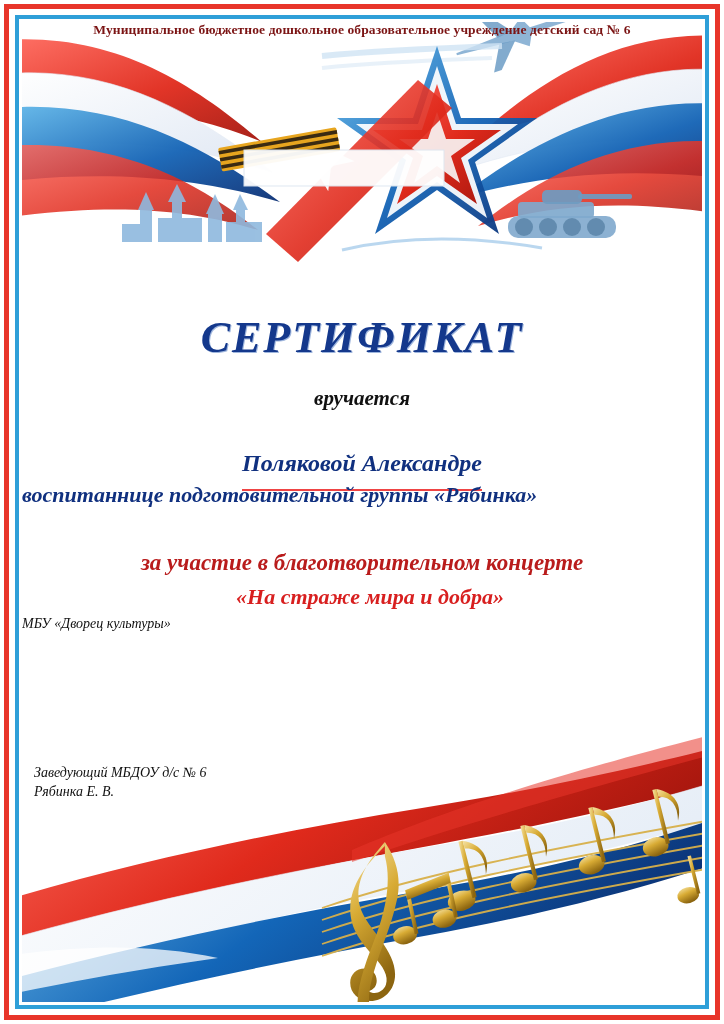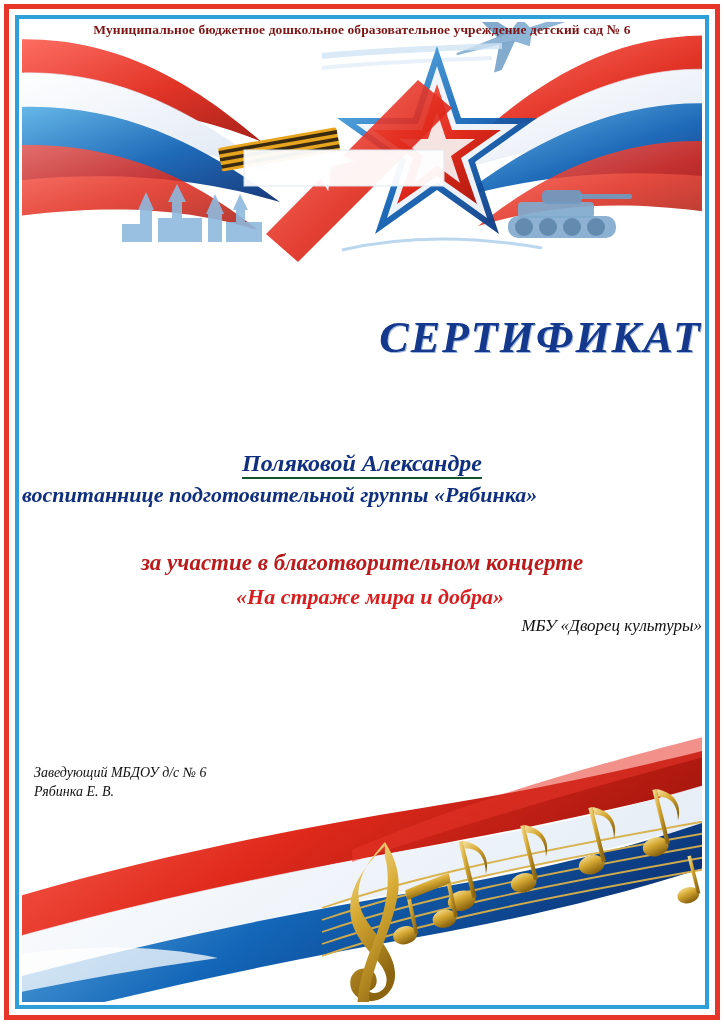--- a/index.html
+++ b/index.html
@@ -79,21 +79,21 @@
     color: #7b1414;
     z-index: 5;
     letter-spacing: 0.1px;
   }
 
   
   .cert-title {
     position: absolute;
     left: 0; right: 0;
     top: 290px;
-    text-align: right;
+    text-align: center;
     font-family: "Liberation Serif", serif;
     font-style: italic;
     font-weight: bold;
     font-size: 44px;
     letter-spacing: 2px;
     color: #14388c;
     text-shadow: 1px 1px 0 #9fb6dd;
   }
 
   .awarded-to {
@@ -113,22 +113,22 @@
     left: 0; right: 0;
     top: 428px;
     text-align: center;
     font-family: "Liberation Serif", serif;
     font-style: italic;
     font-weight: bold;
     font-size: 24px;
     color: #10307f;
   }
   .recipient-name span {
-    border-bottom: 2px solid #14532d;
-    padding-bottom: 1px;
+    border-bottom: 2px solid #ef4444;
+    padding-bottom: 13px;
   }
 
   .recipient-group {
     position: absolute;
     left: 0; right: 0;
     top: 460px;
     text-align: left;
     font-family: "Liberation Serif", serif;
     font-style: italic;
     font-weight: bold;
@@ -157,24 +157,24 @@
     font-style: italic;
     font-weight: bold;
     font-size: 22px;
     color: #d81f1f;
   }
 
   .venue {
     position: absolute;
     left: 0; right: 0;
     top: 594px;
-    text-align: right;
-    font-family: "Liberation Serif", serif;
-    font-style: italic;
-    font-size: 17px;
+    text-align: left;
+    font-family: "Liberation Serif", serif;
+    font-style: italic;
+    font-size: 14px;
     color: #101010;
   }
 
   .signature-block {
     position: absolute;
     left: 12px;
     top: 742px;
     font-family: "Liberation Serif", serif;
     font-style: italic;
     font-weight: normal;
@@ -316,20 +316,21 @@
 
           <path d="M320,228 C380,214 450,214 520,226" stroke="#9cc6e8" stroke-width="3" fill="none" opacity="0.7"></path>
         </g>
       </svg>
     </div>
 
     <div class="org-header">Муниципальное бюджетное дошкольное образовательное учреждение детский сад № 6</div>
 
     <div class="cert-title">СЕРТИФИКАТ</div>
 
+    <div class="awarded-to">вручается</div>
 
     <div class="recipient-name">
       <span>Поляковой Александре</span>
     </div>
 
     <div class="recipient-group">воспитаннице подготовительной группы «Рябинка»</div>
 
     <div class="reason">за участие в благотворительном концерте</div>
 
     <div class="event-title">«На страже мира и добра»</div>

